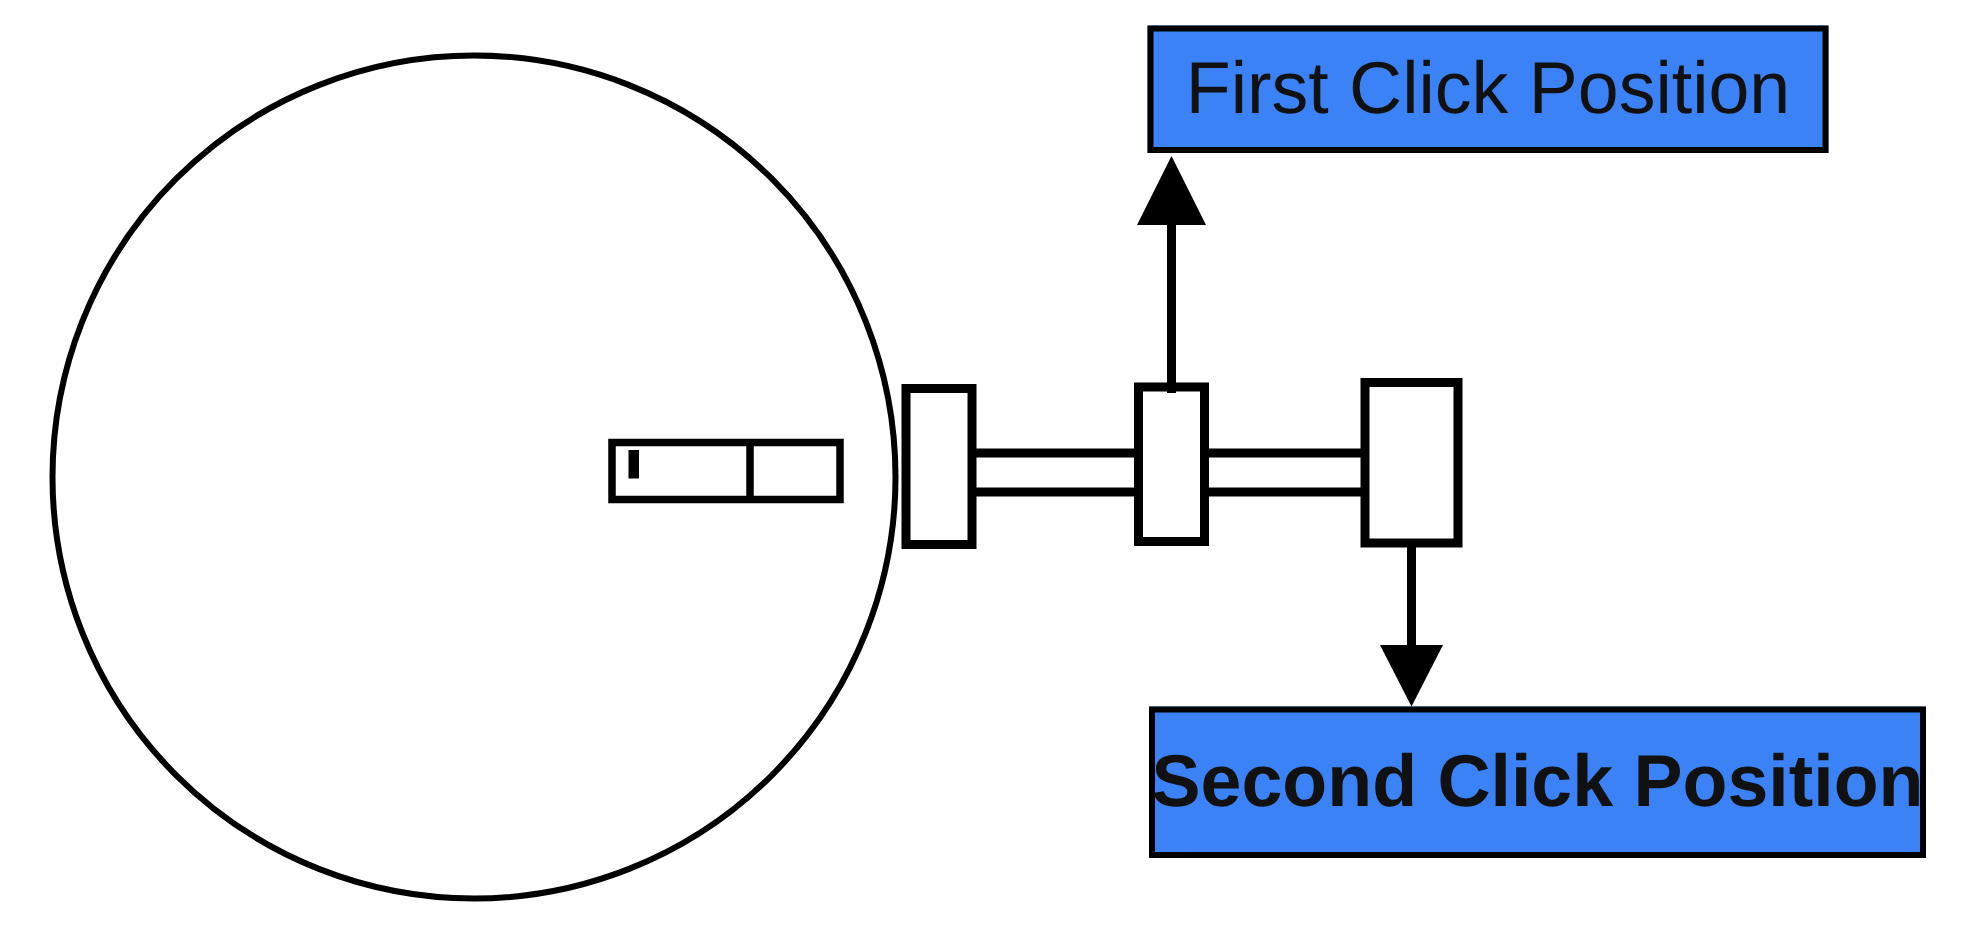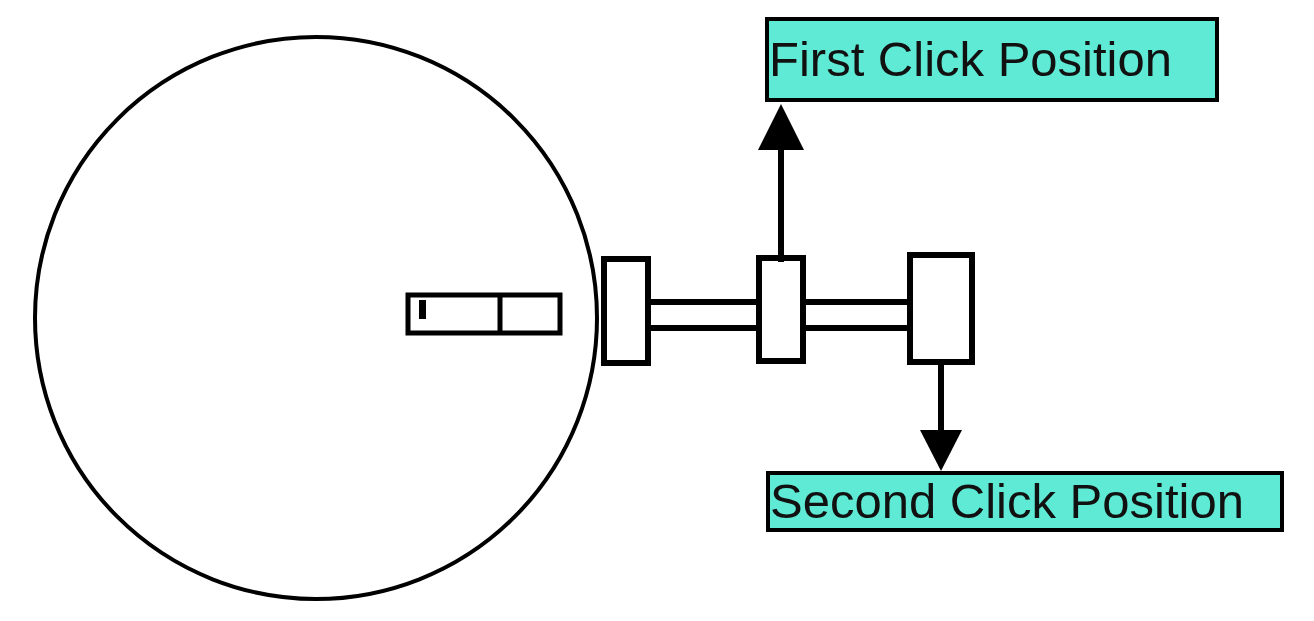--- a/index.html
+++ b/index.html
@@ -22,46 +22,47 @@
     position: absolute;
     left: 0;
     top: 0;
     width: 1314px;
     height: 621px;
     display: block;
   }
   .label-box {
     position: absolute;
     box-sizing: border-box;
-    background: #5eead4;
+    background: #3b82f6;
     border: 4px solid #000000;
     display: flex;
     align-items: center;
-    justify-content: flex-start;
+    justify-content: center;
     color: #1a1a1a;
   }
   .label-text {
     font-family: "Liberation Sans", sans-serif;
     font-size: 49px;
     line-height: 1;
     letter-spacing: 0px;
     white-space: nowrap;
     color: #111111;
   }
   #first-click-box {
     left: 765px;
     top: 17px;
     width: 454px;
     height: 85px;
   }
   #second-click-box {
     left: 766px;
     top: 471px;
     width: 518px;
-    height: 61px;
+    height: 101px;
+    font-weight: bold;
   }
 </style>
 </head>
 <body>
 
 <div id="canvas">
 
   <svg id="diagram-svg" viewBox="0 0 1314 621">
 
     <circle cx="316" cy="318" r="281" fill="#ffffff" stroke="#000000" stroke-width="4"></circle>

